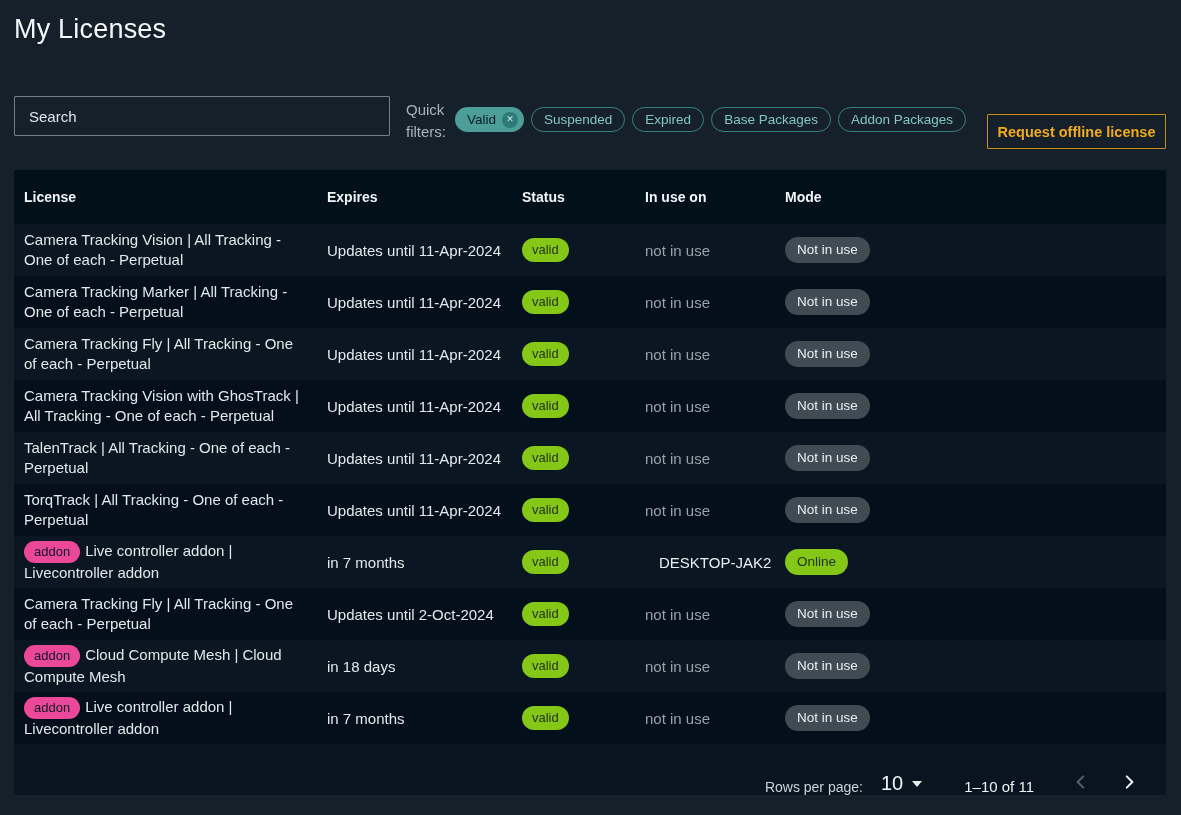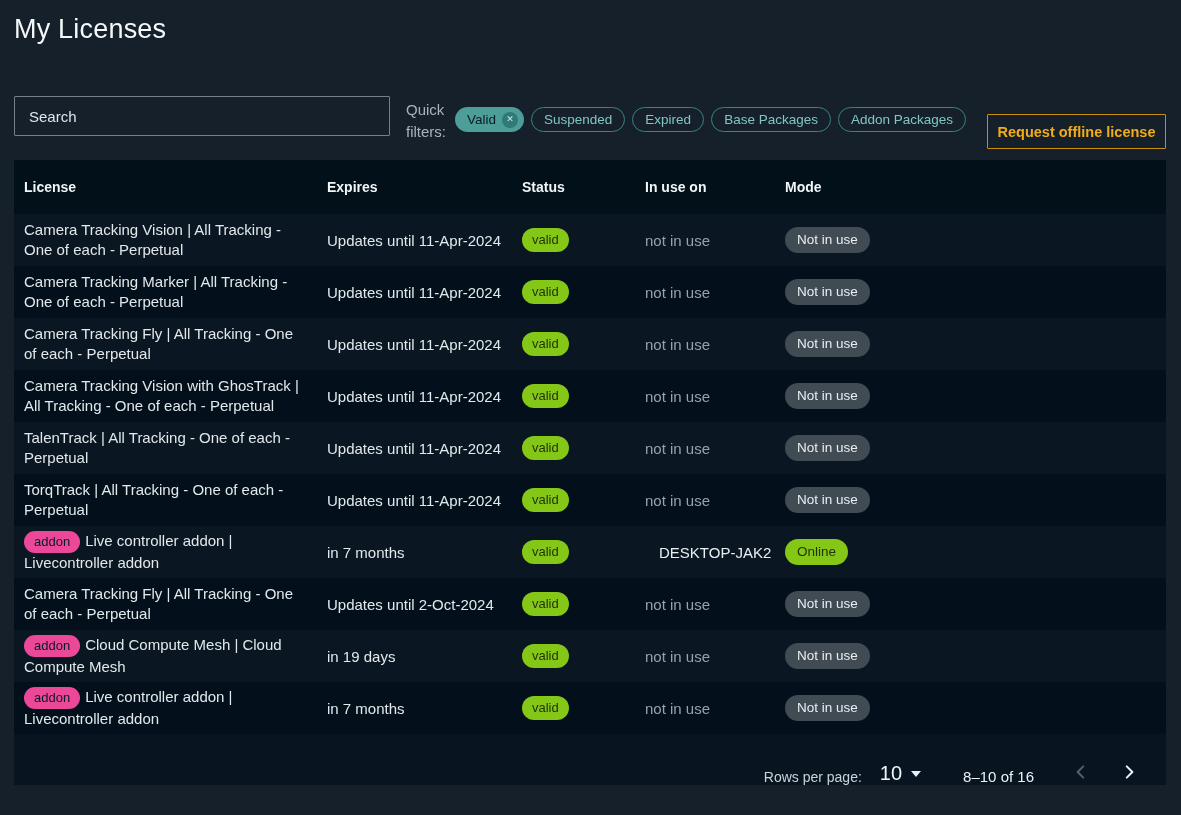--- a/index.html
+++ b/index.html
@@ -46,21 +46,21 @@
   }
 
   .offline-btn {
     position: absolute; left: 987px; top: 114px; width: 179px; height: 35px;
     background: transparent; border: 1px solid #c79012; border-radius: 1px;
     color: #f2ac18; font-size: 14.5px; font-weight: bold; cursor: pointer;
     font-family: "Liberation Sans", "DejaVu Sans", sans-serif;
   }
 
   
-  .table { position: absolute; left: 14px; top: 160px; width: 1152px; }
+  .table { position: absolute; left: 14px; top: 170px; width: 1152px; }
   .trow {
     display: grid; grid-template-columns: 303px 195px 123px 140px 1fr;
     align-items: center; padding-left: 10px;
   }
   .thead { height: 54px; background: #011019; }
   .thead .trow { height: 54px; }
   .th { font-size: 14px; font-weight: bold; color: #f1f5f7; }
 
   .tr { height: 52px; }
   .tr.odd  { background: #0a1621; }
@@ -206,41 +206,41 @@
         </div>
         <div class="trow tr even">
           <div class="td-license"><span>Camera Tracking Fly | All Tracking - One of each - Perpetual</span></div>
           <div class="td-expires">Updates until 2-Oct-2024</div>
           <div><span class="badge-status">valid</span></div>
           <div class="td-inuse">not in use</div>
           <div><span class="pill-mode neutral">Not in use</span></div>
         </div>
         <div class="trow tr odd">
           <div class="td-license"><span class="badge-addon">addon</span><span>Cloud Compute Mesh | Cloud Compute Mesh</span></div>
-          <div class="td-expires">in 19 days</div>
+          <div class="td-expires">in 18 days</div>
           <div><span class="badge-status">valid</span></div>
           <div class="td-inuse">not in use</div>
           <div><span class="pill-mode neutral">Not in use</span></div>
         </div>
         <div class="trow tr even">
           <div class="td-license"><span class="badge-addon">addon</span><span>Live controller addon | Livecontroller addon</span></div>
           <div class="td-expires">in 7 months</div>
           <div><span class="badge-status">valid</span></div>
           <div class="td-inuse">not in use</div>
           <div><span class="pill-mode neutral">Not in use</span></div>
         </div>
       </div>
 
     <div class="pagination">
       <span class="rpp-label">Rows per page:</span>
       <span class="rpp-select">
         <span>10</span>
         <span class="tri"></span>
       </span>
-      <span class="pg-range">8–10 of 16</span>
+      <span class="pg-range">1–10 of 11</span>
       <button class="nav-btn prev">
         <svg width="18" height="18" viewBox="0 0 16 16">
           <path d="M10 3 L5 8 L10 13" fill="none" stroke="currentColor" stroke-width="1.8" stroke-linecap="round" stroke-linejoin="round"></path>
         </svg>
       </button>
       <button class="nav-btn next">
         <svg width="18" height="18" viewBox="0 0 16 16">
           <path d="M6 3 L11 8 L6 13" fill="none" stroke="currentColor" stroke-width="1.8" stroke-linecap="round" stroke-linejoin="round"></path>
         </svg>
       </button>

